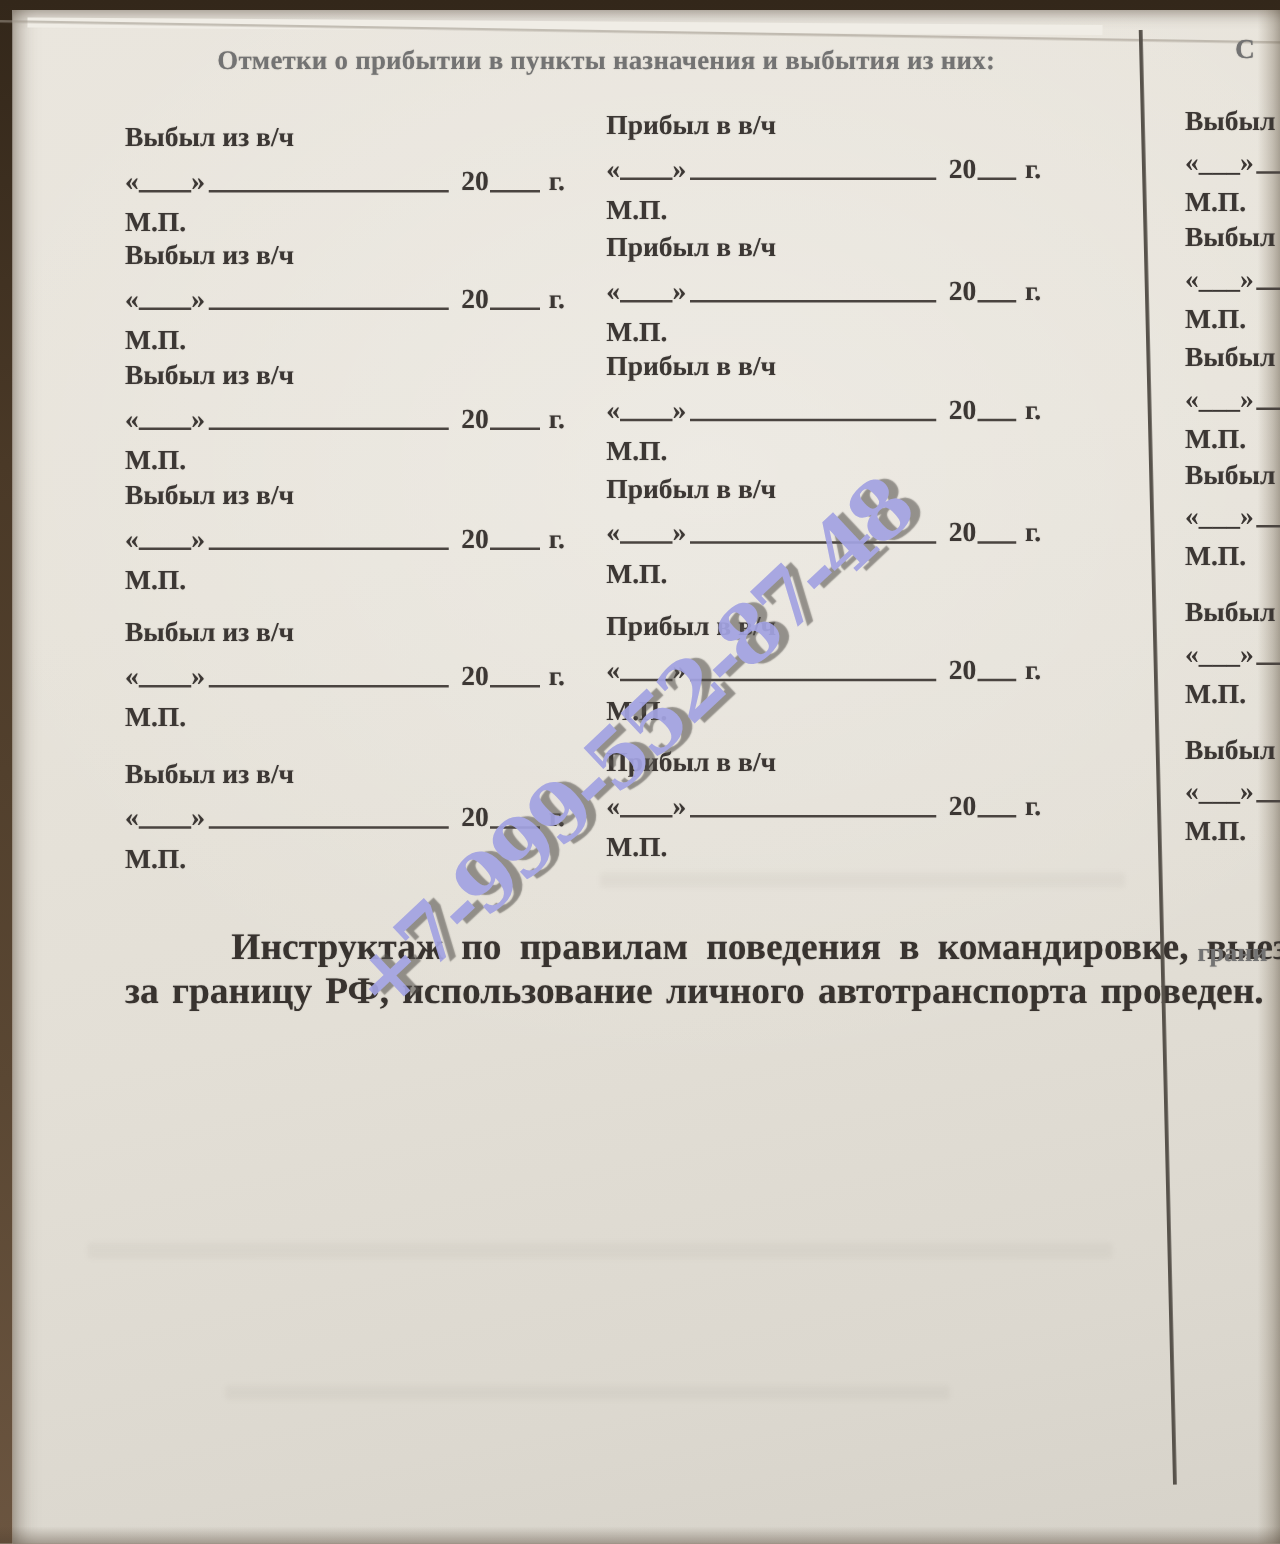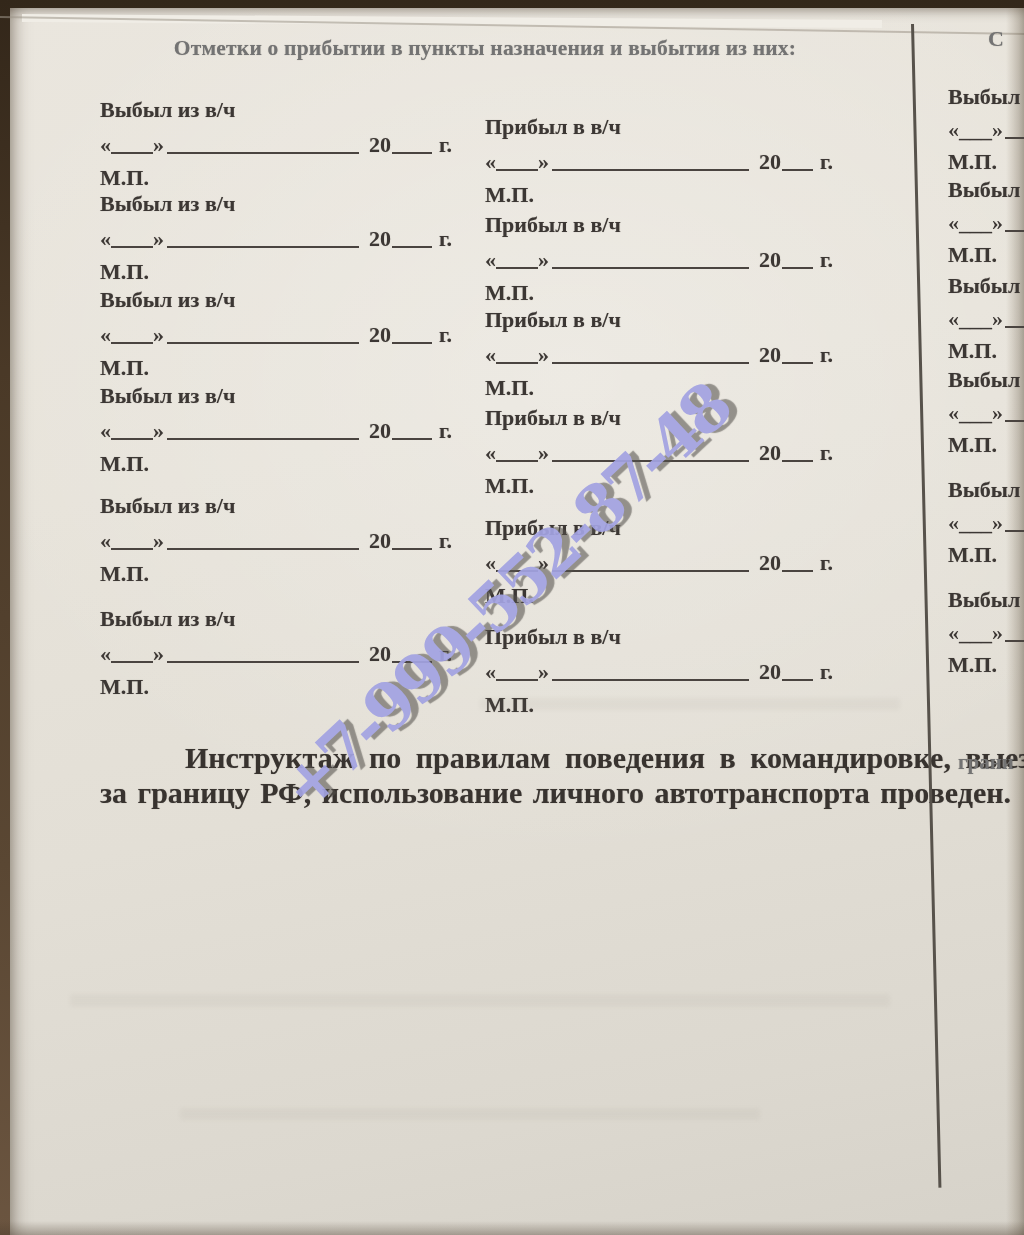--- a/index.html
+++ b/index.html
@@ -21,21 +21,21 @@
   .right-stack{position:absolute;right:0;top:8px;width:18px;height:1227px;
     background:linear-gradient(90deg,rgba(0,0,0,0) 0%,rgba(150,138,120,.22) 35%,rgba(120,108,90,.35) 70%,rgba(95,84,66,.45) 100%);}
   .bottom-shade{position:absolute;left:0;bottom:0;width:1024px;height:14px;
     background:linear-gradient(180deg,rgba(0,0,0,0),rgba(70,55,40,.35));}
 
   .t{position:absolute;color:#737373;font-weight:bold;white-space:nowrap;
      text-shadow:0 0 1px rgba(62,56,50,.35);}
   .title{font-size:21.5px;width:760px;left:105px;top:36px;text-align:center;letter-spacing:.2px;}
 
   .blk{position:absolute;width:352px;}
-  .blk.r{width:348px;margin-top:27px;}
+  .blk.r{width:348px;}
   .lbl{font-size:22px;line-height:24px;font-weight:bold;color:#3c3734;text-shadow:0 0 1px rgba(62,56,50,.35);white-space:nowrap;}
   .daterow{display:flex;align-items:flex-end;height:30px;margin-top:6px;font-size:22px;font-weight:bold;color:#3c3734;text-shadow:0 0 1px rgba(62,56,50,.35);}
   .stamp{margin-top:8px;}
   .fill{display:inline-block;border-bottom:2px solid #4a4440;margin-bottom:4px;}
   .fill.day{width:42px;}
   .fill.main{flex:1;margin:0 10px 4px 3px;}
   .fill.year{width:40px;margin:0 7px 4px 1px;}
   .blk.r .fill.year{width:31px;}
 
   .divider{position:absolute;left:911px;top:24px;width:3px;height:1164px;background:#57524b;

